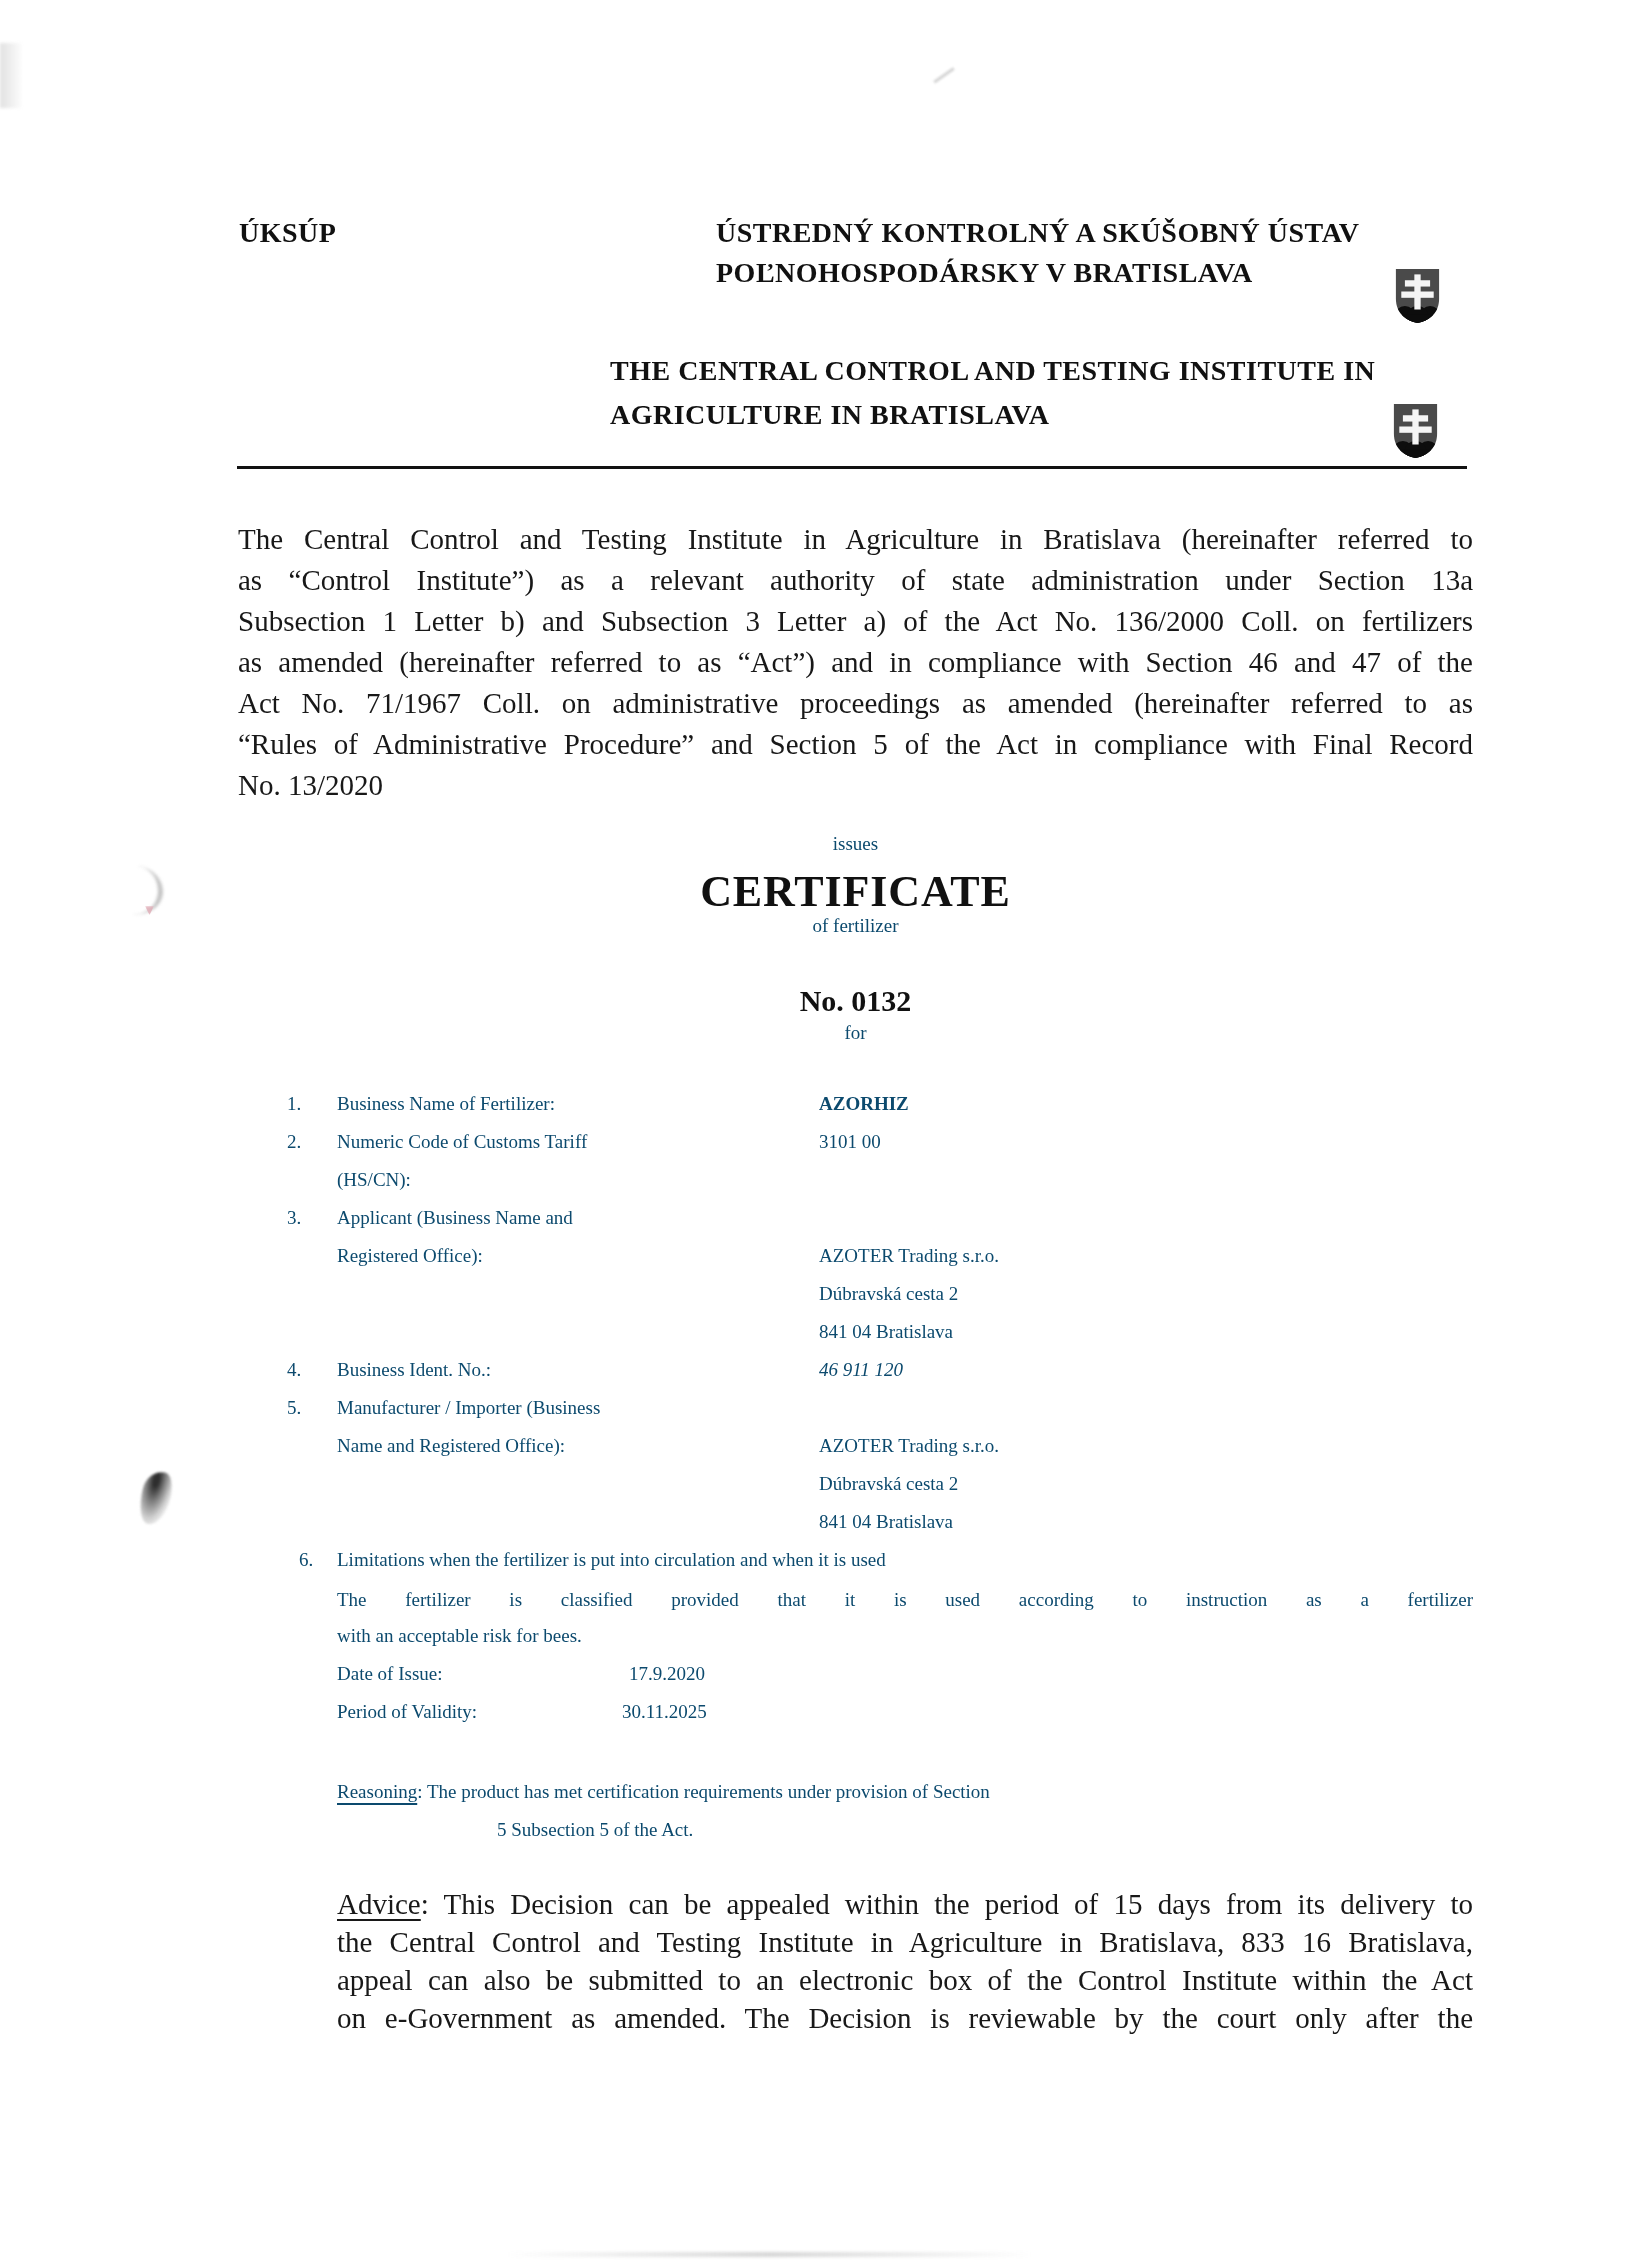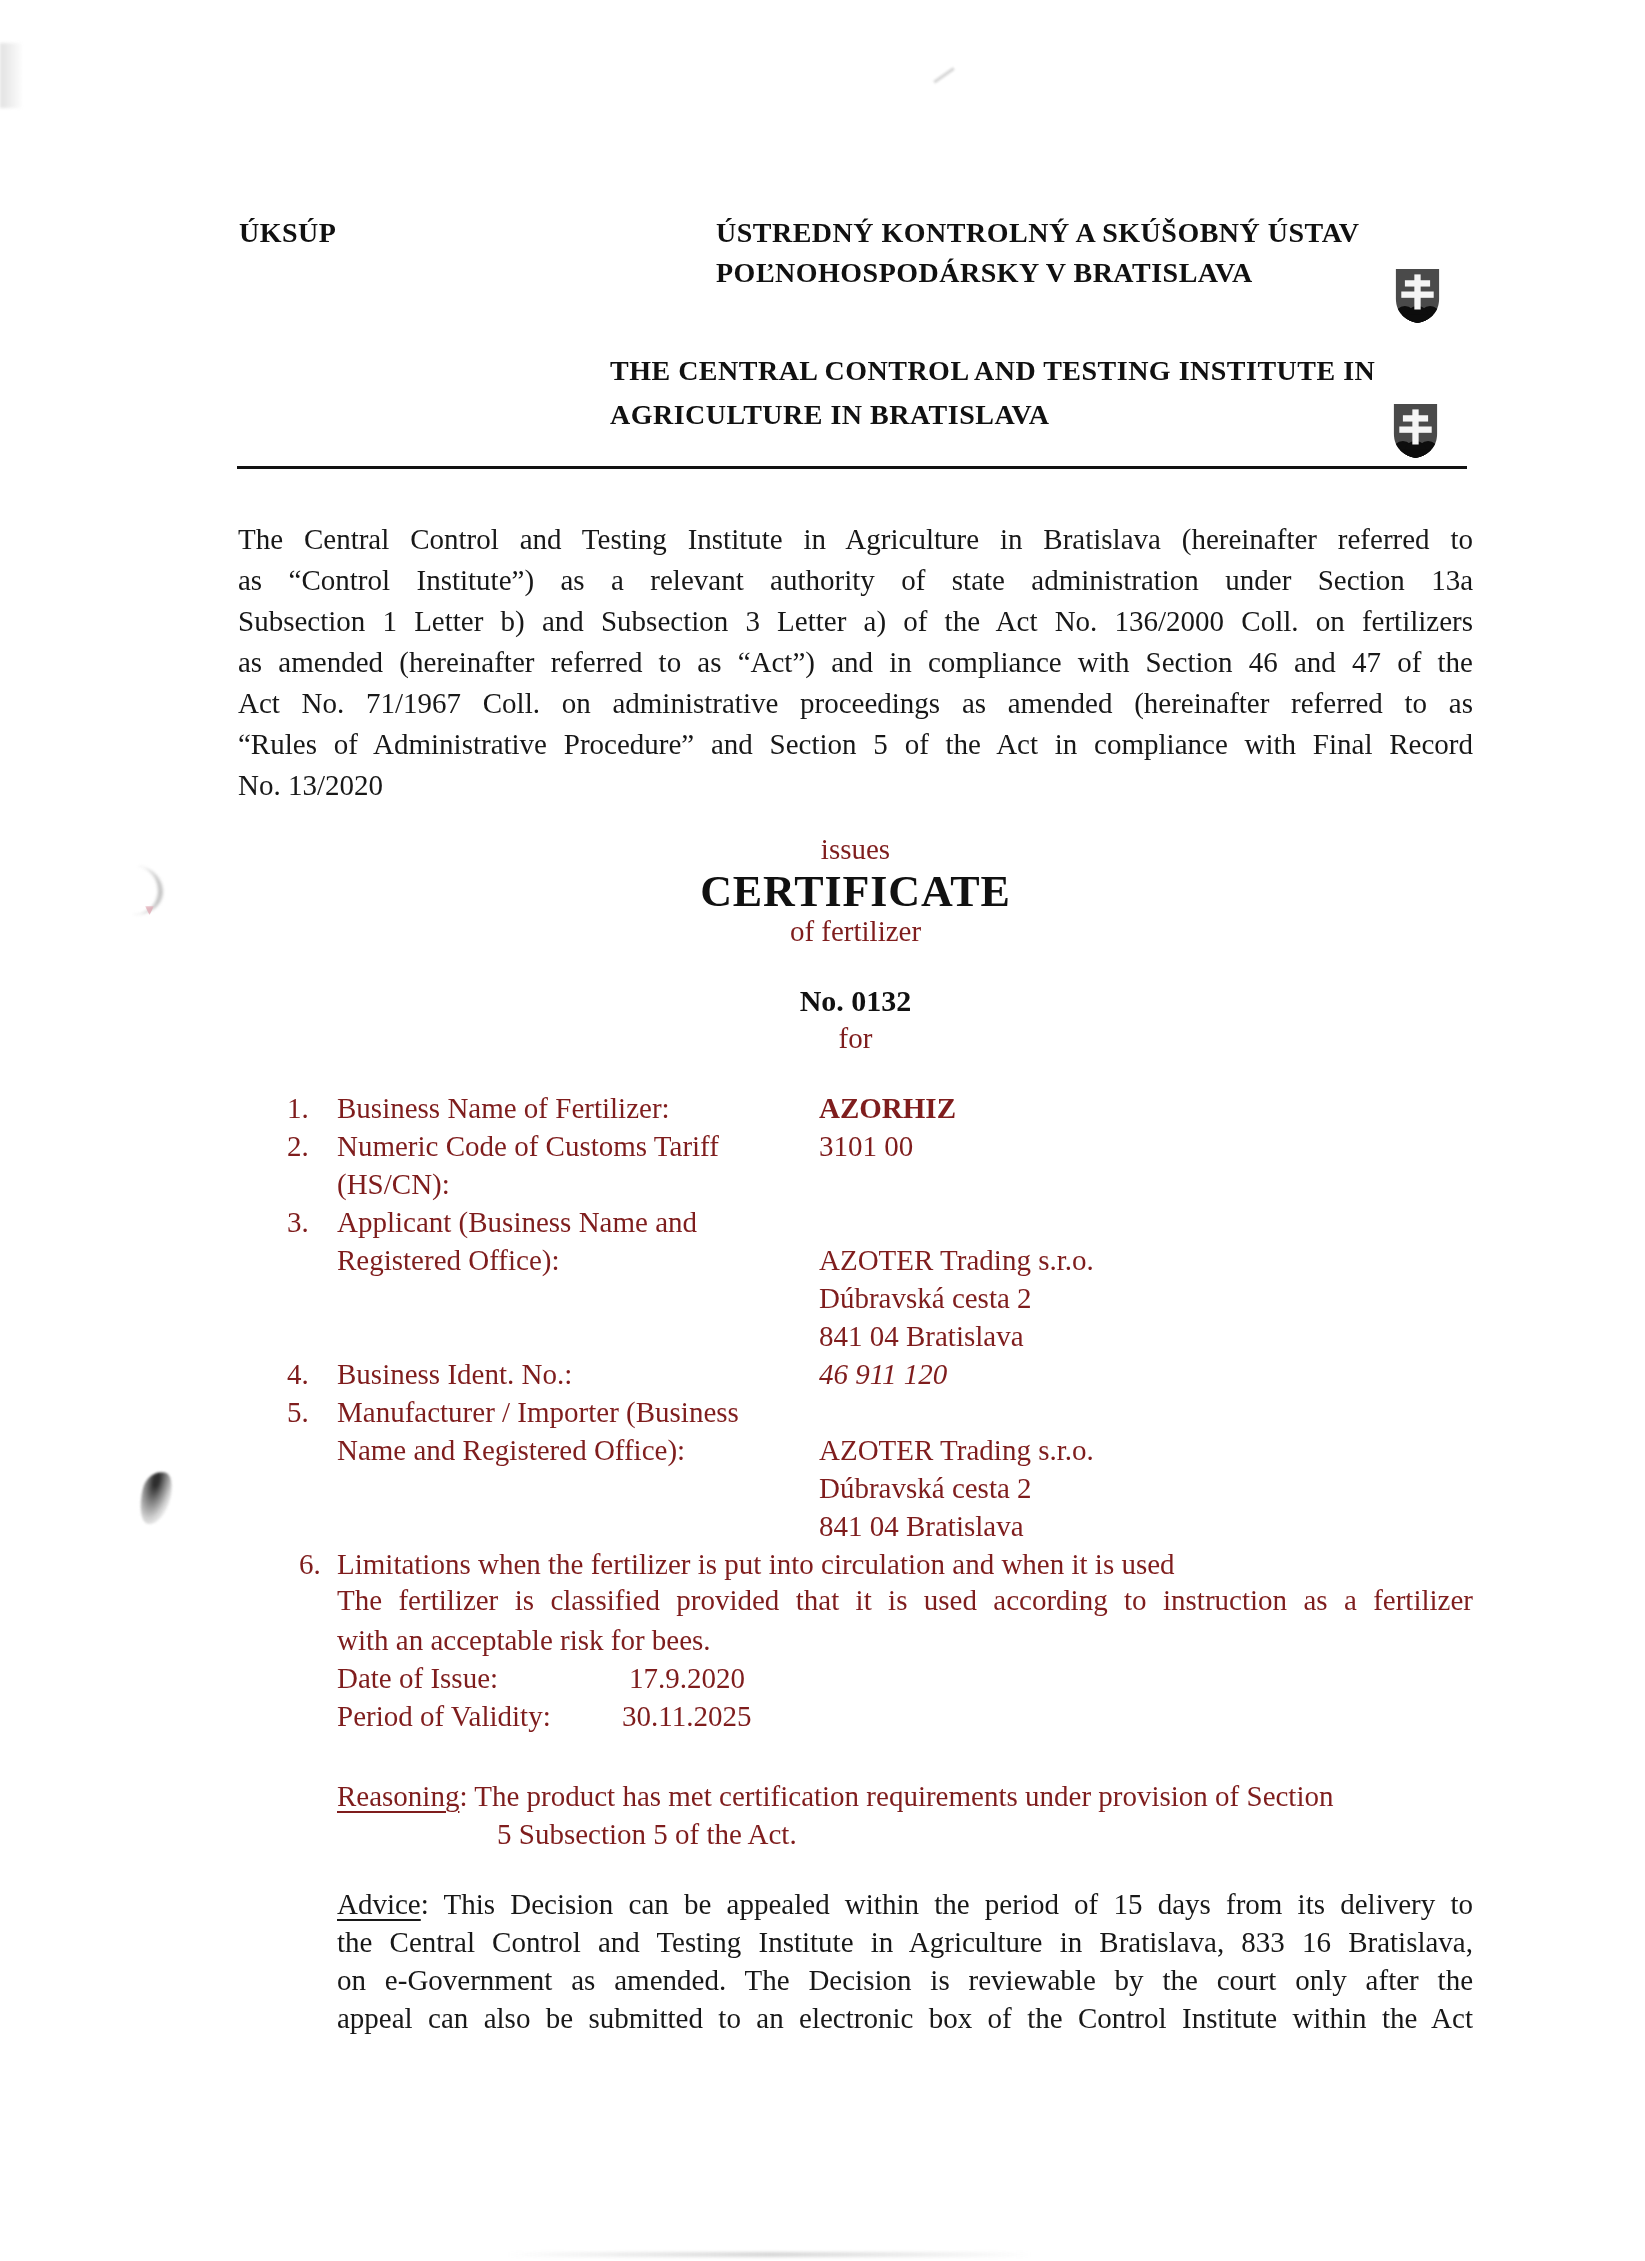--- a/index.html
+++ b/index.html
@@ -5,21 +5,21 @@
   html,body{margin:0;padding:0;background:#ffffff;}
   .page{
     position:relative;
     width:1645px;height:2262px;
     background:#ffffff;
     overflow:hidden;
     font-family:"Liberation Serif","DejaVu Serif",serif;
     color:#1a1a1a;
   }
   .abs{position:absolute;white-space:nowrap;line-height:1;}
-  .t{font-size:29px;color:#7f1d1d;}
+  .t{font-size:19px;color:#0c4a6e;}
   .b{font-weight:bold;}
   .hdr{font-size:28px;font-weight:bold;color:#111;letter-spacing:0.5px;margin-top:29px;}
   .cert{font-size:44px;font-weight:bold;letter-spacing:0.9px;color:#111;}
   .num{font-size:30px;font-weight:bold;color:#111;}
   .centerband{position:absolute;left:238px;width:1235px;text-align:center;}
   .jline{text-align:justify;text-align-last:justify;white-space:normal;}
   .intro{position:absolute;left:238px;top:519px;width:1235px;}
   .intro .ln{height:41px;line-height:41px;font-size:29px;color:#181818;}
   .advice{position:absolute;left:337px;top:1885px;width:1136px;}
   .advice .ln{height:38px;line-height:38px;font-size:29px;color:#181818;}
@@ -172,18 +172,18 @@
   <div class="abs t" style="left:629px;top:1664px;">17.9.2020</div>
   <div class="abs t" style="left:337px;top:1702px;">Period of Validity:</div>
   <div class="abs t" style="left:622px;top:1702px;">30.11.2025</div>
 
   <div class="abs t" style="left:337px;top:1782px;"><span class="u">Reasoning</span><span>: The product has met certification requirements under provision of Section</span></div>
   <div class="abs t" style="left:497px;top:1820px;">5 Subsection 5 of the Act.</div>
 
   <div class="advice">
     <div class="ln jline"><span class="u">Advice</span><span>: This Decision can be appealed within the period of 15 days from its delivery to</span></div>
     <div class="ln jline">the Central Control and Testing Institute in Agriculture in Bratislava, 833 16 Bratislava,</div>
+    <div class="ln jline">appeal can also be submitted to an electronic box of the Control Institute within the Act</div>
     <div class="ln jline">on e-Government as amended. The Decision is reviewable by the court only after the</div>
-    <div class="ln jline">appeal can also be submitted to an electronic box of the Control Institute within the Act</div>
   </div>
 
 </div>
 
 
 </body></html>

